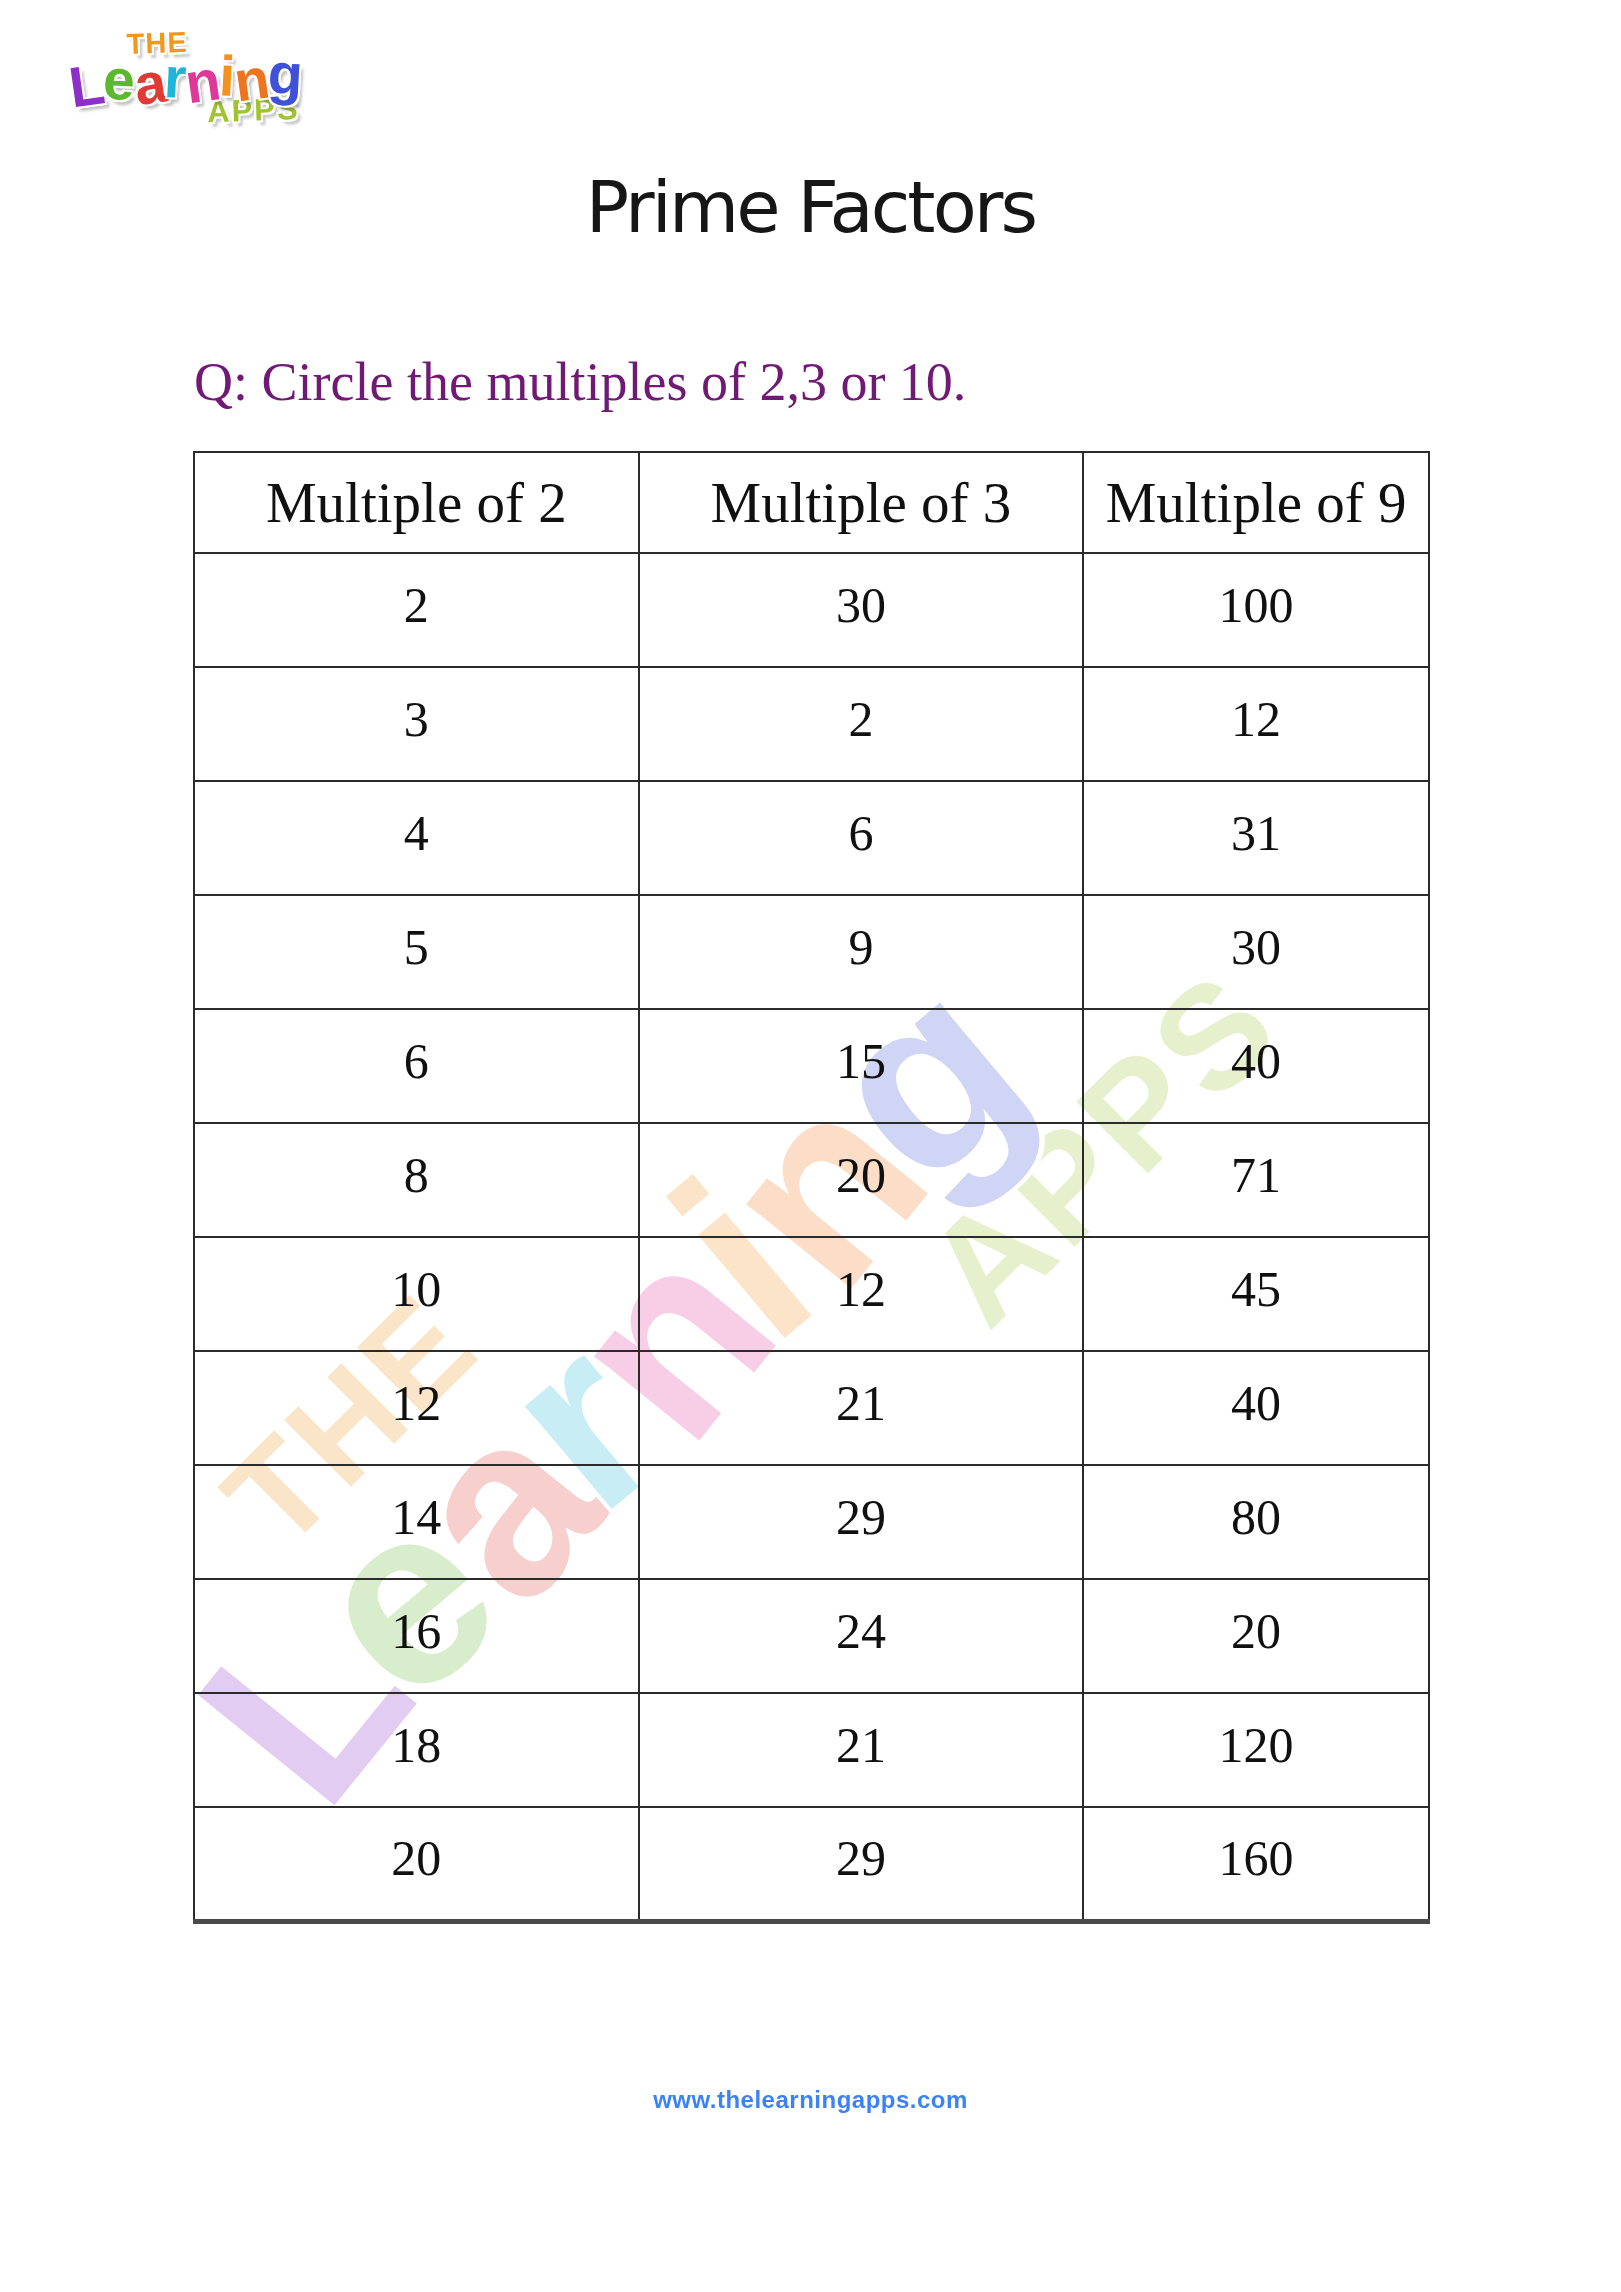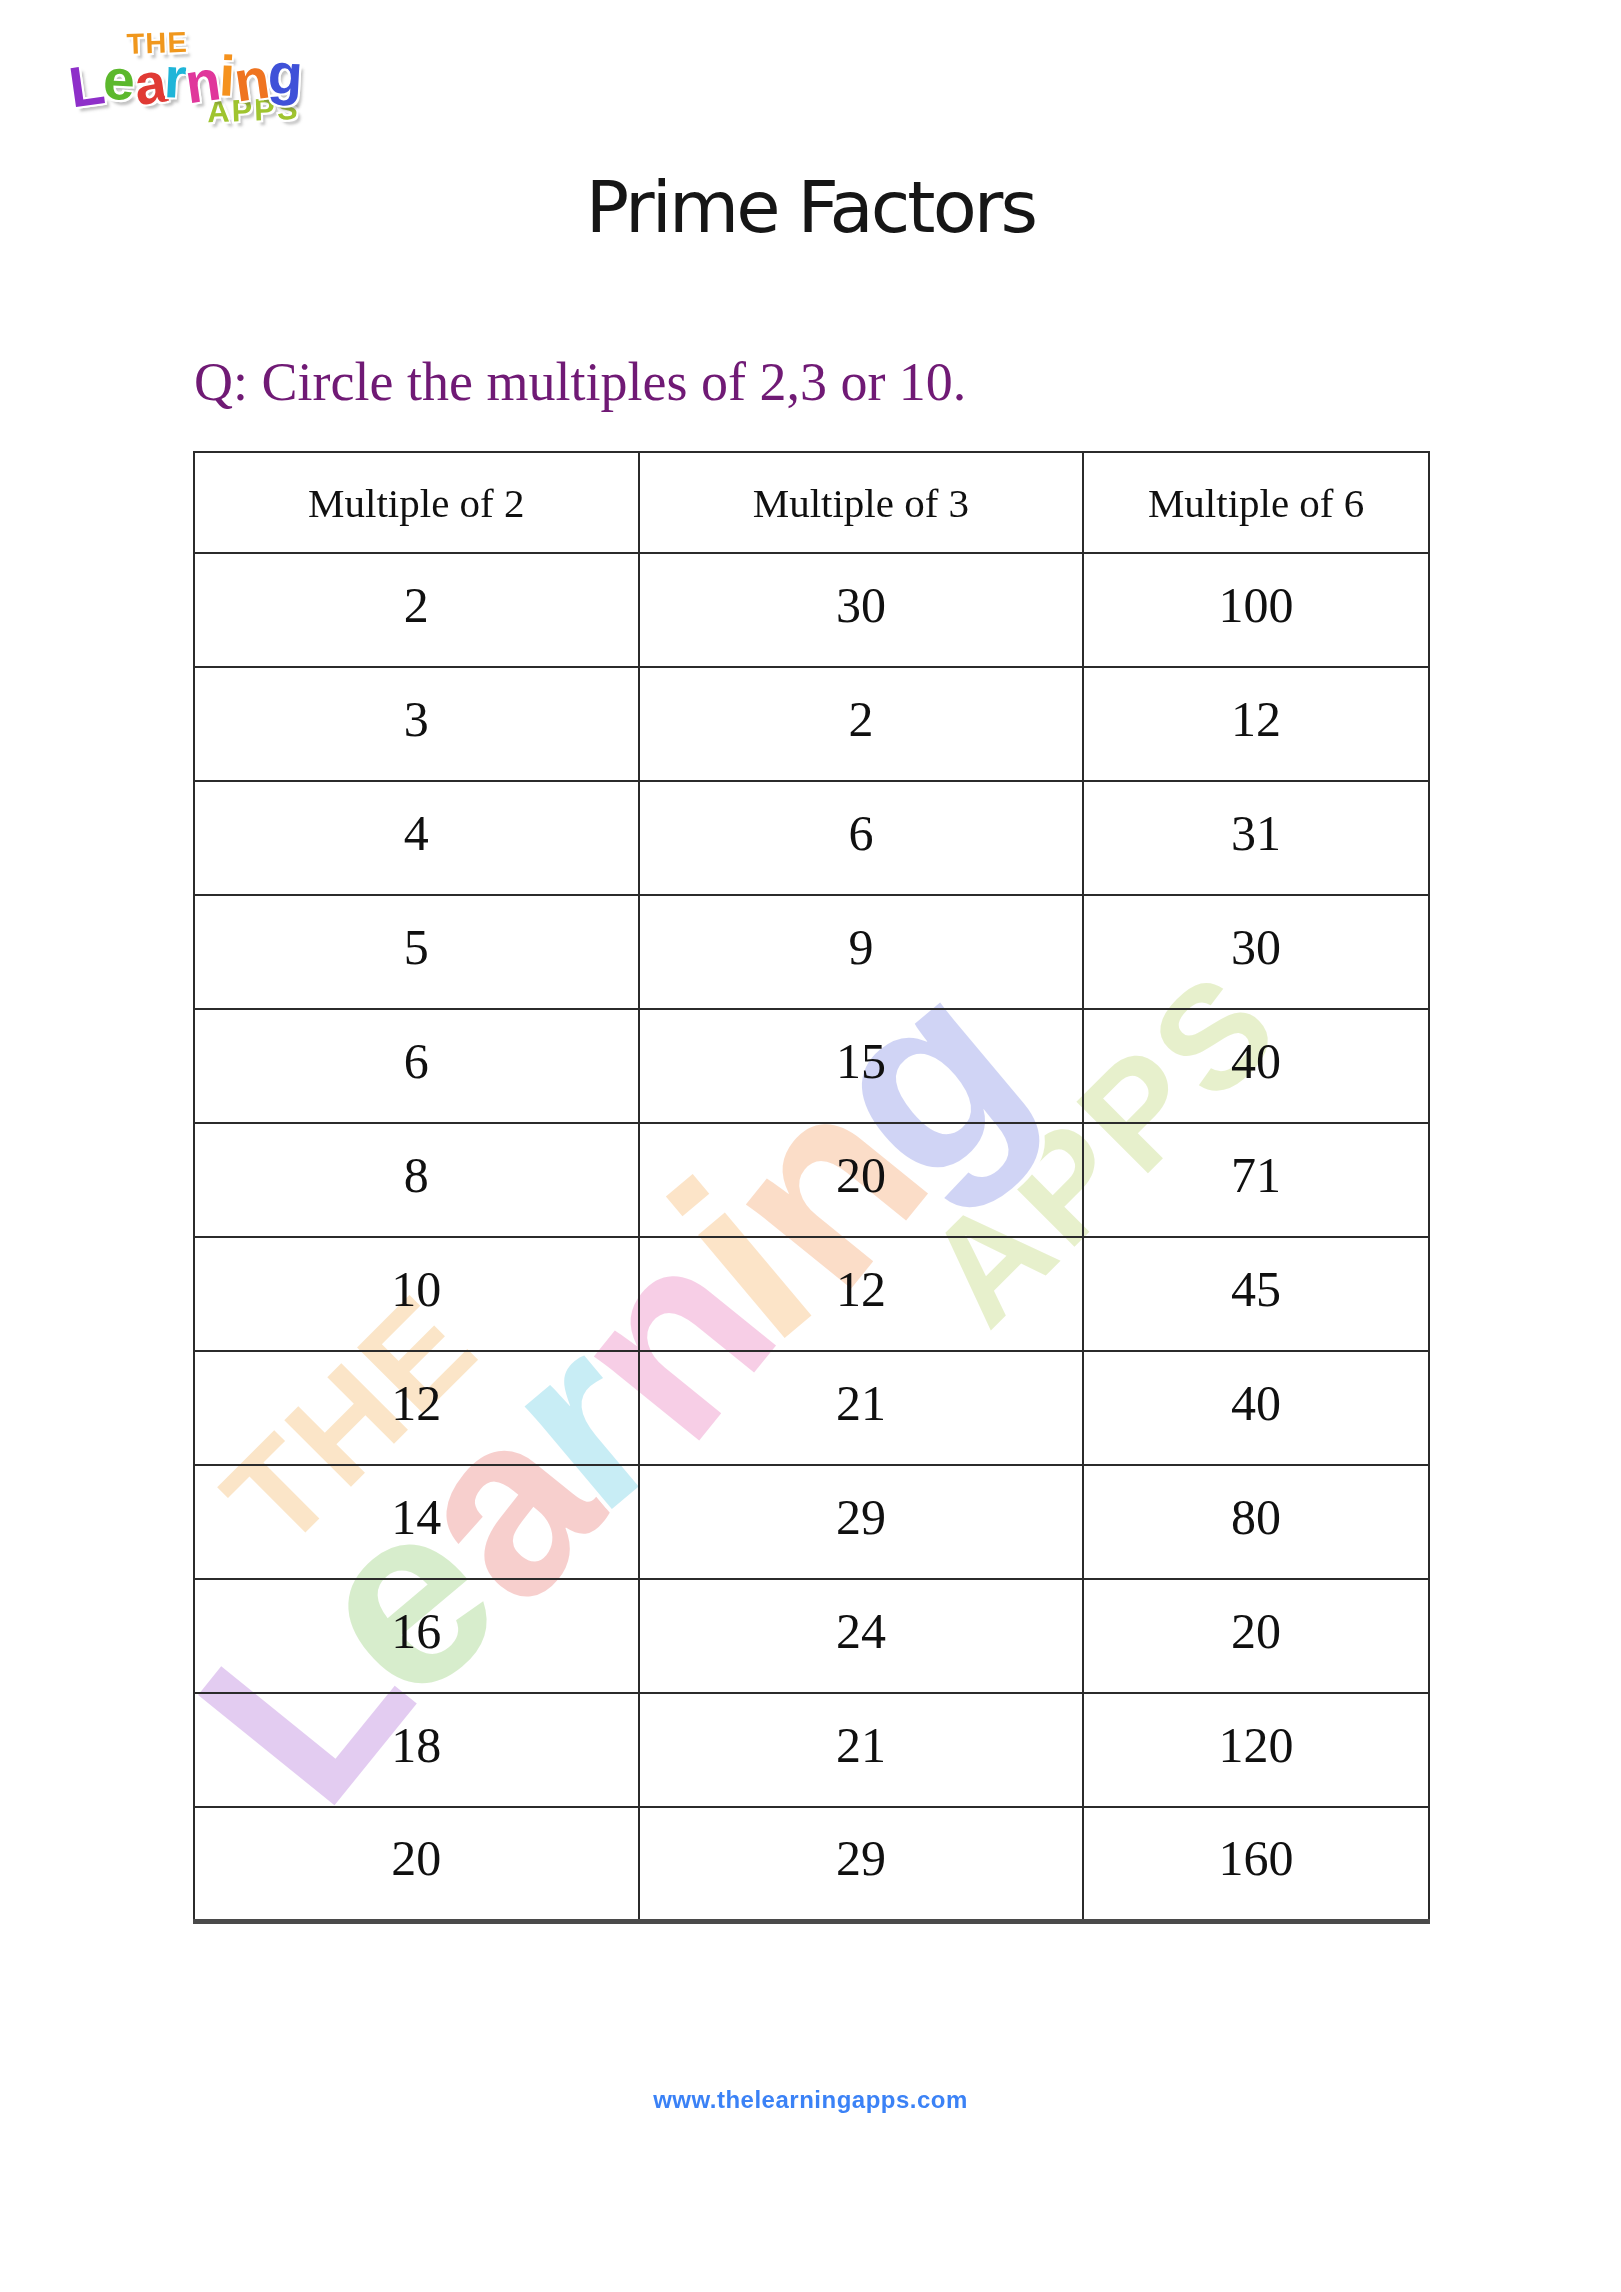--- a/index.html
+++ b/index.html
@@ -53,21 +53,21 @@
   table.grid {
     position:absolute; left:193px; top:451px; width:1237px;
     border-collapse:collapse; z-index:1;
     font-family:"Liberation Serif", serif; color:#101010;
   }
   table.grid th, table.grid td {
     border:2.9px solid #2b2b2b; text-align:center; vertical-align:middle;
     background:transparent;
   }
   table.grid { border:2.9px solid #222; border-bottom:5.9px solid #4a4a4a; }
-  table.grid th { height:101px; font-size:41px; font-weight:normal; }
+  table.grid th { height:101px; font-size:57px; font-weight:normal; }
   table.grid td { height:114px; font-size:50px; padding-bottom:9.8px; }
   col.c1 { width:36%; } col.c2 { width:36%; } col.c3 { width:28%; }
 </style>
 </head>
 <body>
 
 <div class="page">
 
   <div class="logo">
     <div class="logo-the" style="color: rgb(240, 151, 29);">THE</div>
@@ -88,21 +88,21 @@
   <table class="grid">
     <colgroup>
         <col class="c1">
         <col class="c2">
         <col class="c3">
       </colgroup>
     <thead>
       <tr id="header-row">
           <th>Multiple of 2</th>
           <th>Multiple of 3</th>
-          <th>Multiple of 6</th>
+          <th>Multiple of 9</th>
         </tr>
     </thead>
     <tbody id="table-body">
         <tr>
           <td>2</td>
           <td>30</td>
           <td>100</td>
         </tr>
         <tr>
           <td>3</td>

